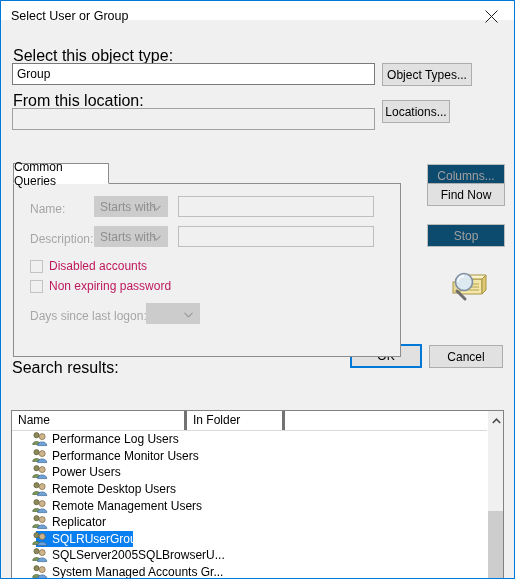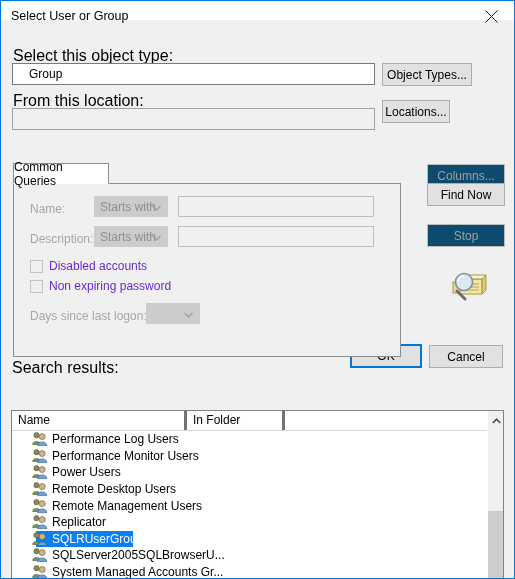--- a/index.html
+++ b/index.html
@@ -66,21 +66,21 @@
     color: #000;
     white-space: nowrap;
   }
   .textbox {
     position: absolute;
     box-sizing: border-box;
     border: 1px solid #7a7a7a;
     background: #ffffff;
     font-size: 12px;
     color: #000;
-    padding: 2px 16px;
+    padding: 2px 4px;
     line-height: 17px;
     white-space: nowrap;
     overflow: hidden;
   }
   .textbox.readonlyish {
     background: #f0f0f0;
     border: 1px solid #a0a0a0;
   }
   .btn {
     position: absolute;
@@ -181,21 +181,21 @@
   .cb-box {
     width: 13px;
     height: 13px;
     box-sizing: border-box;
     border: 1px solid #c3c3c3;
     background: #f0f0f0;
     margin-right: 6px;
   }
   .cb-label {
     font-size: 12px;
-    color: #6d28d9;
+    color: #be185d;
   }
 
   
   .listbox {
     position: absolute;
     left: 10px;
     top: 378px;
     width: 493px;
     height: 190px;
     box-sizing: border-box;

